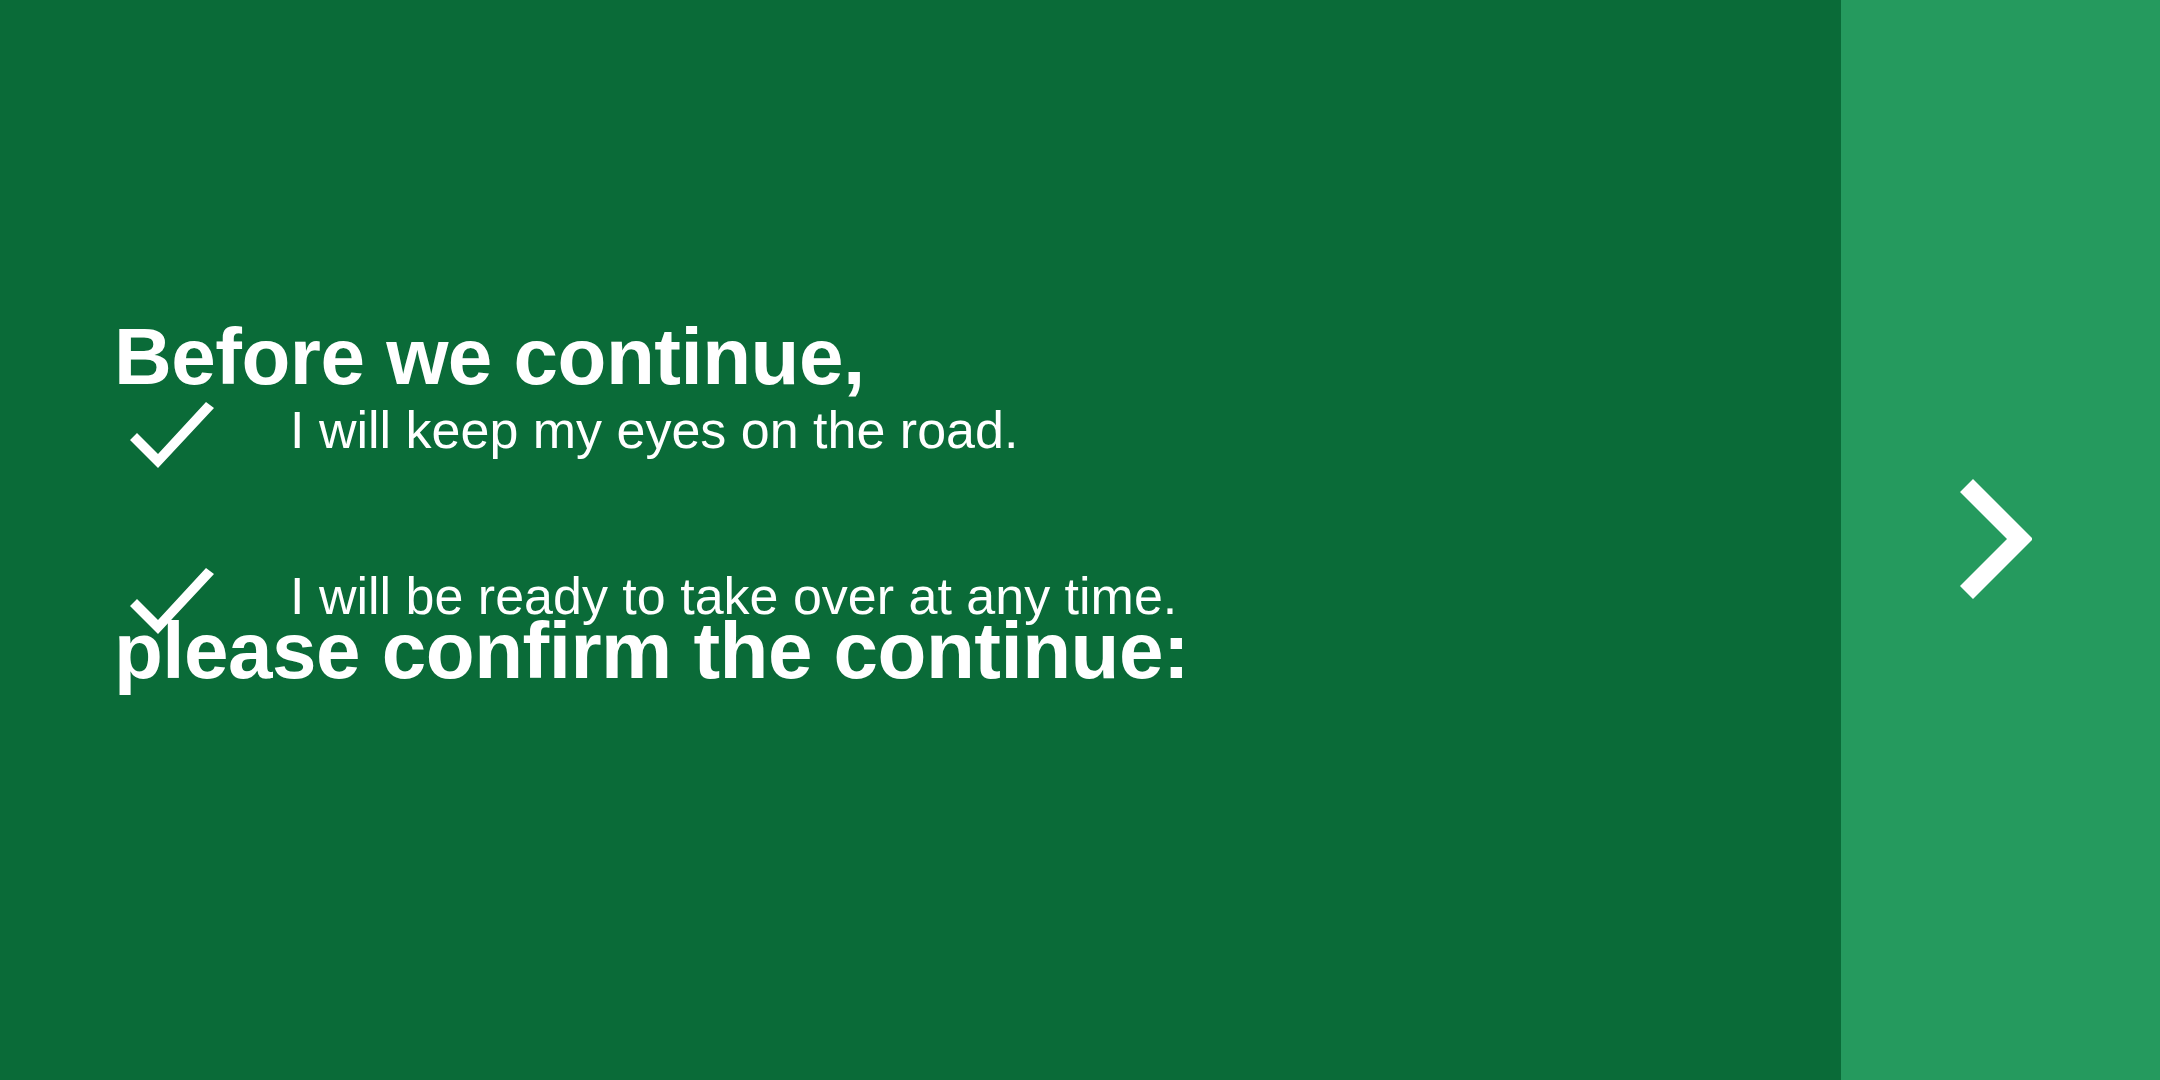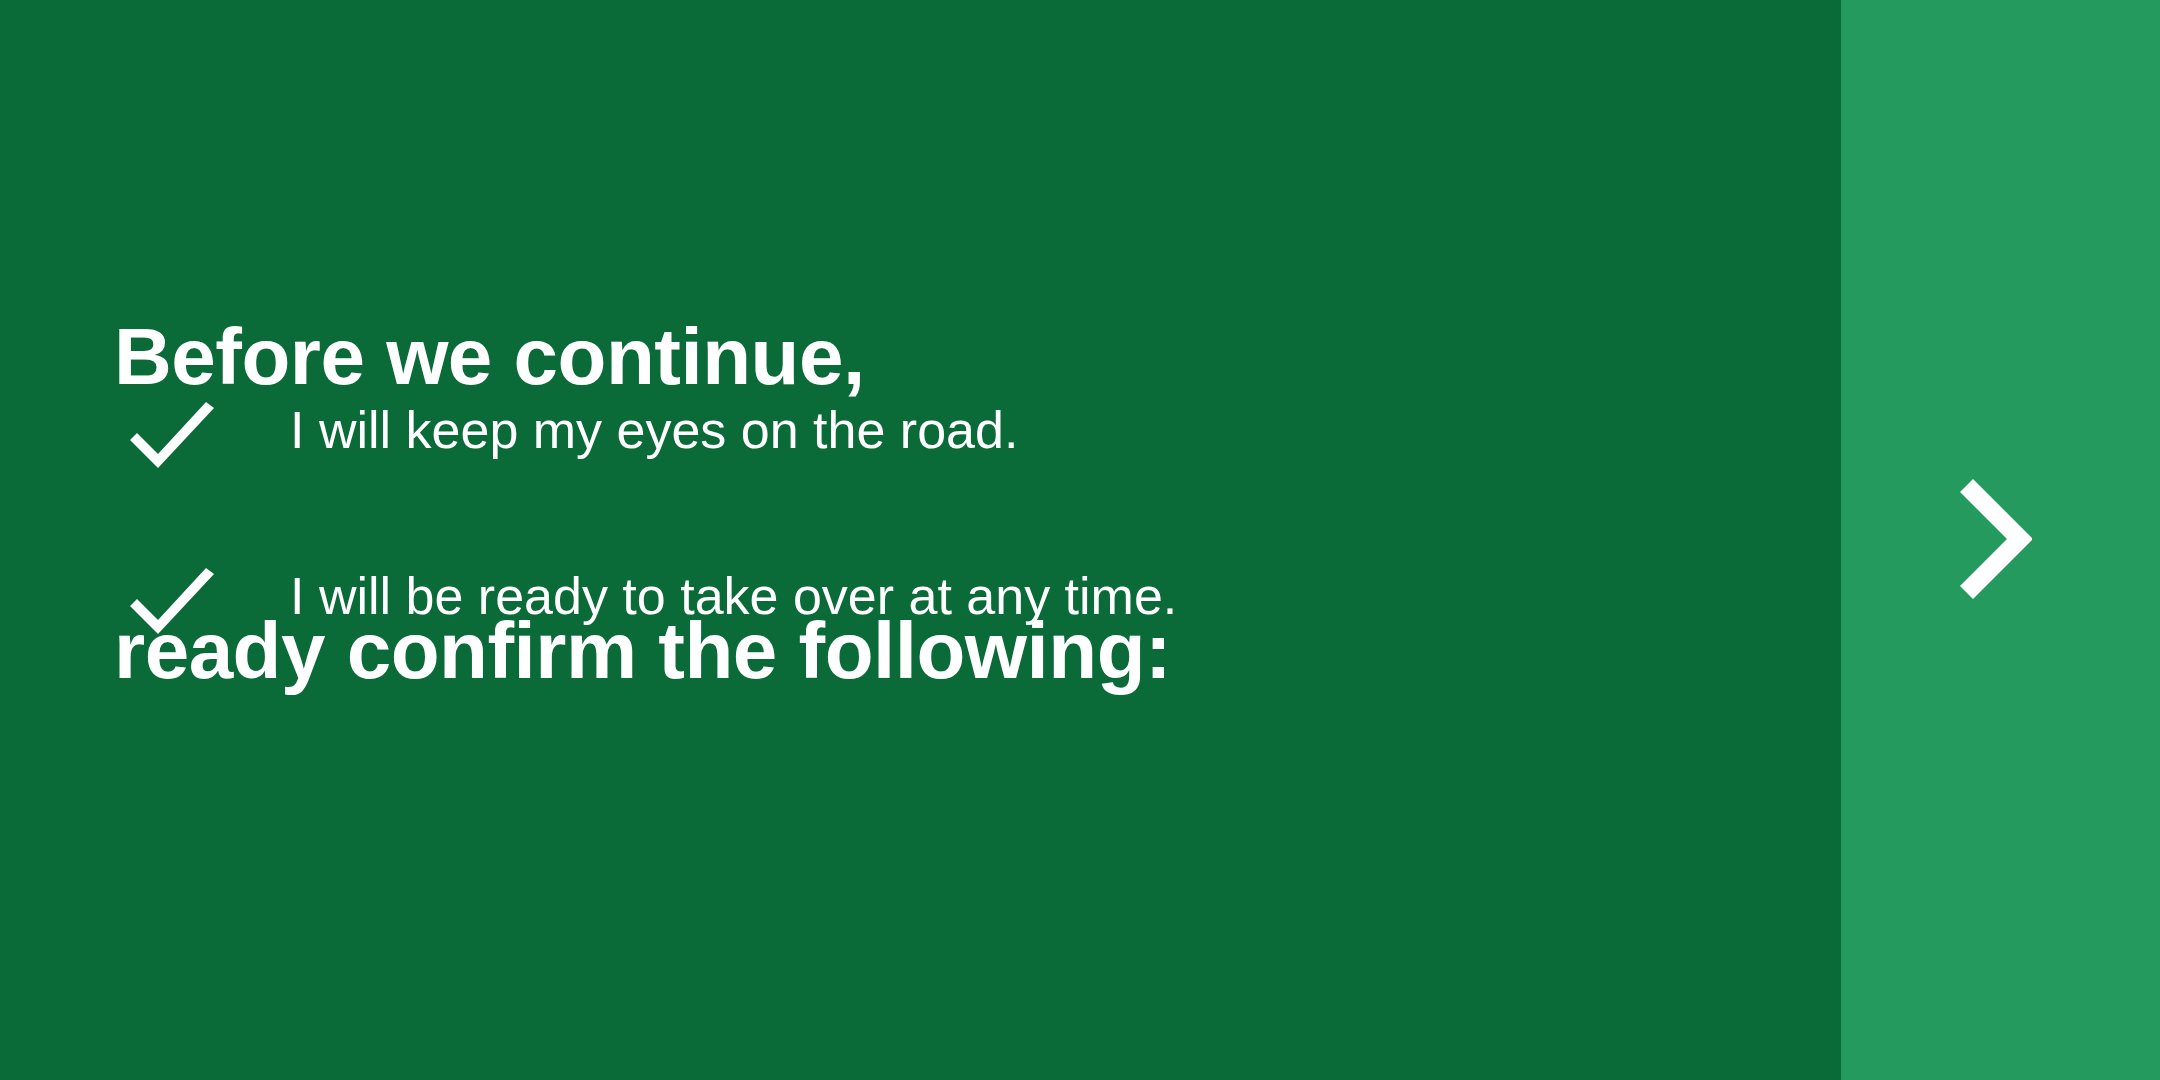--- a/index.html
+++ b/index.html
@@ -116,21 +116,21 @@
 </head>
 <body>
 
 <div id="screen">
 
   <div class="panel-left"></div>
   <div class="panel-right"></div>
 
   <div class="heading">
     <span class="heading-line">Before we continue,</span>
-    <span class="heading-line">ready confirm the following:</span>
+    <span class="heading-line">please confirm the continue:</span>
   </div>
 
   <div class="checklist">
 
     <div class="check-row">
       <span class="check-icon">
         <svg viewBox="0 0 90 72" xmlns="http://www.w3.org/2000/svg" aria-hidden="true">
           <path d="M3 38 L31 66 L87 6 L79 0 L31 52 L10 31 Z" fill="#ffffff"></path>
         </svg>
       </span>

